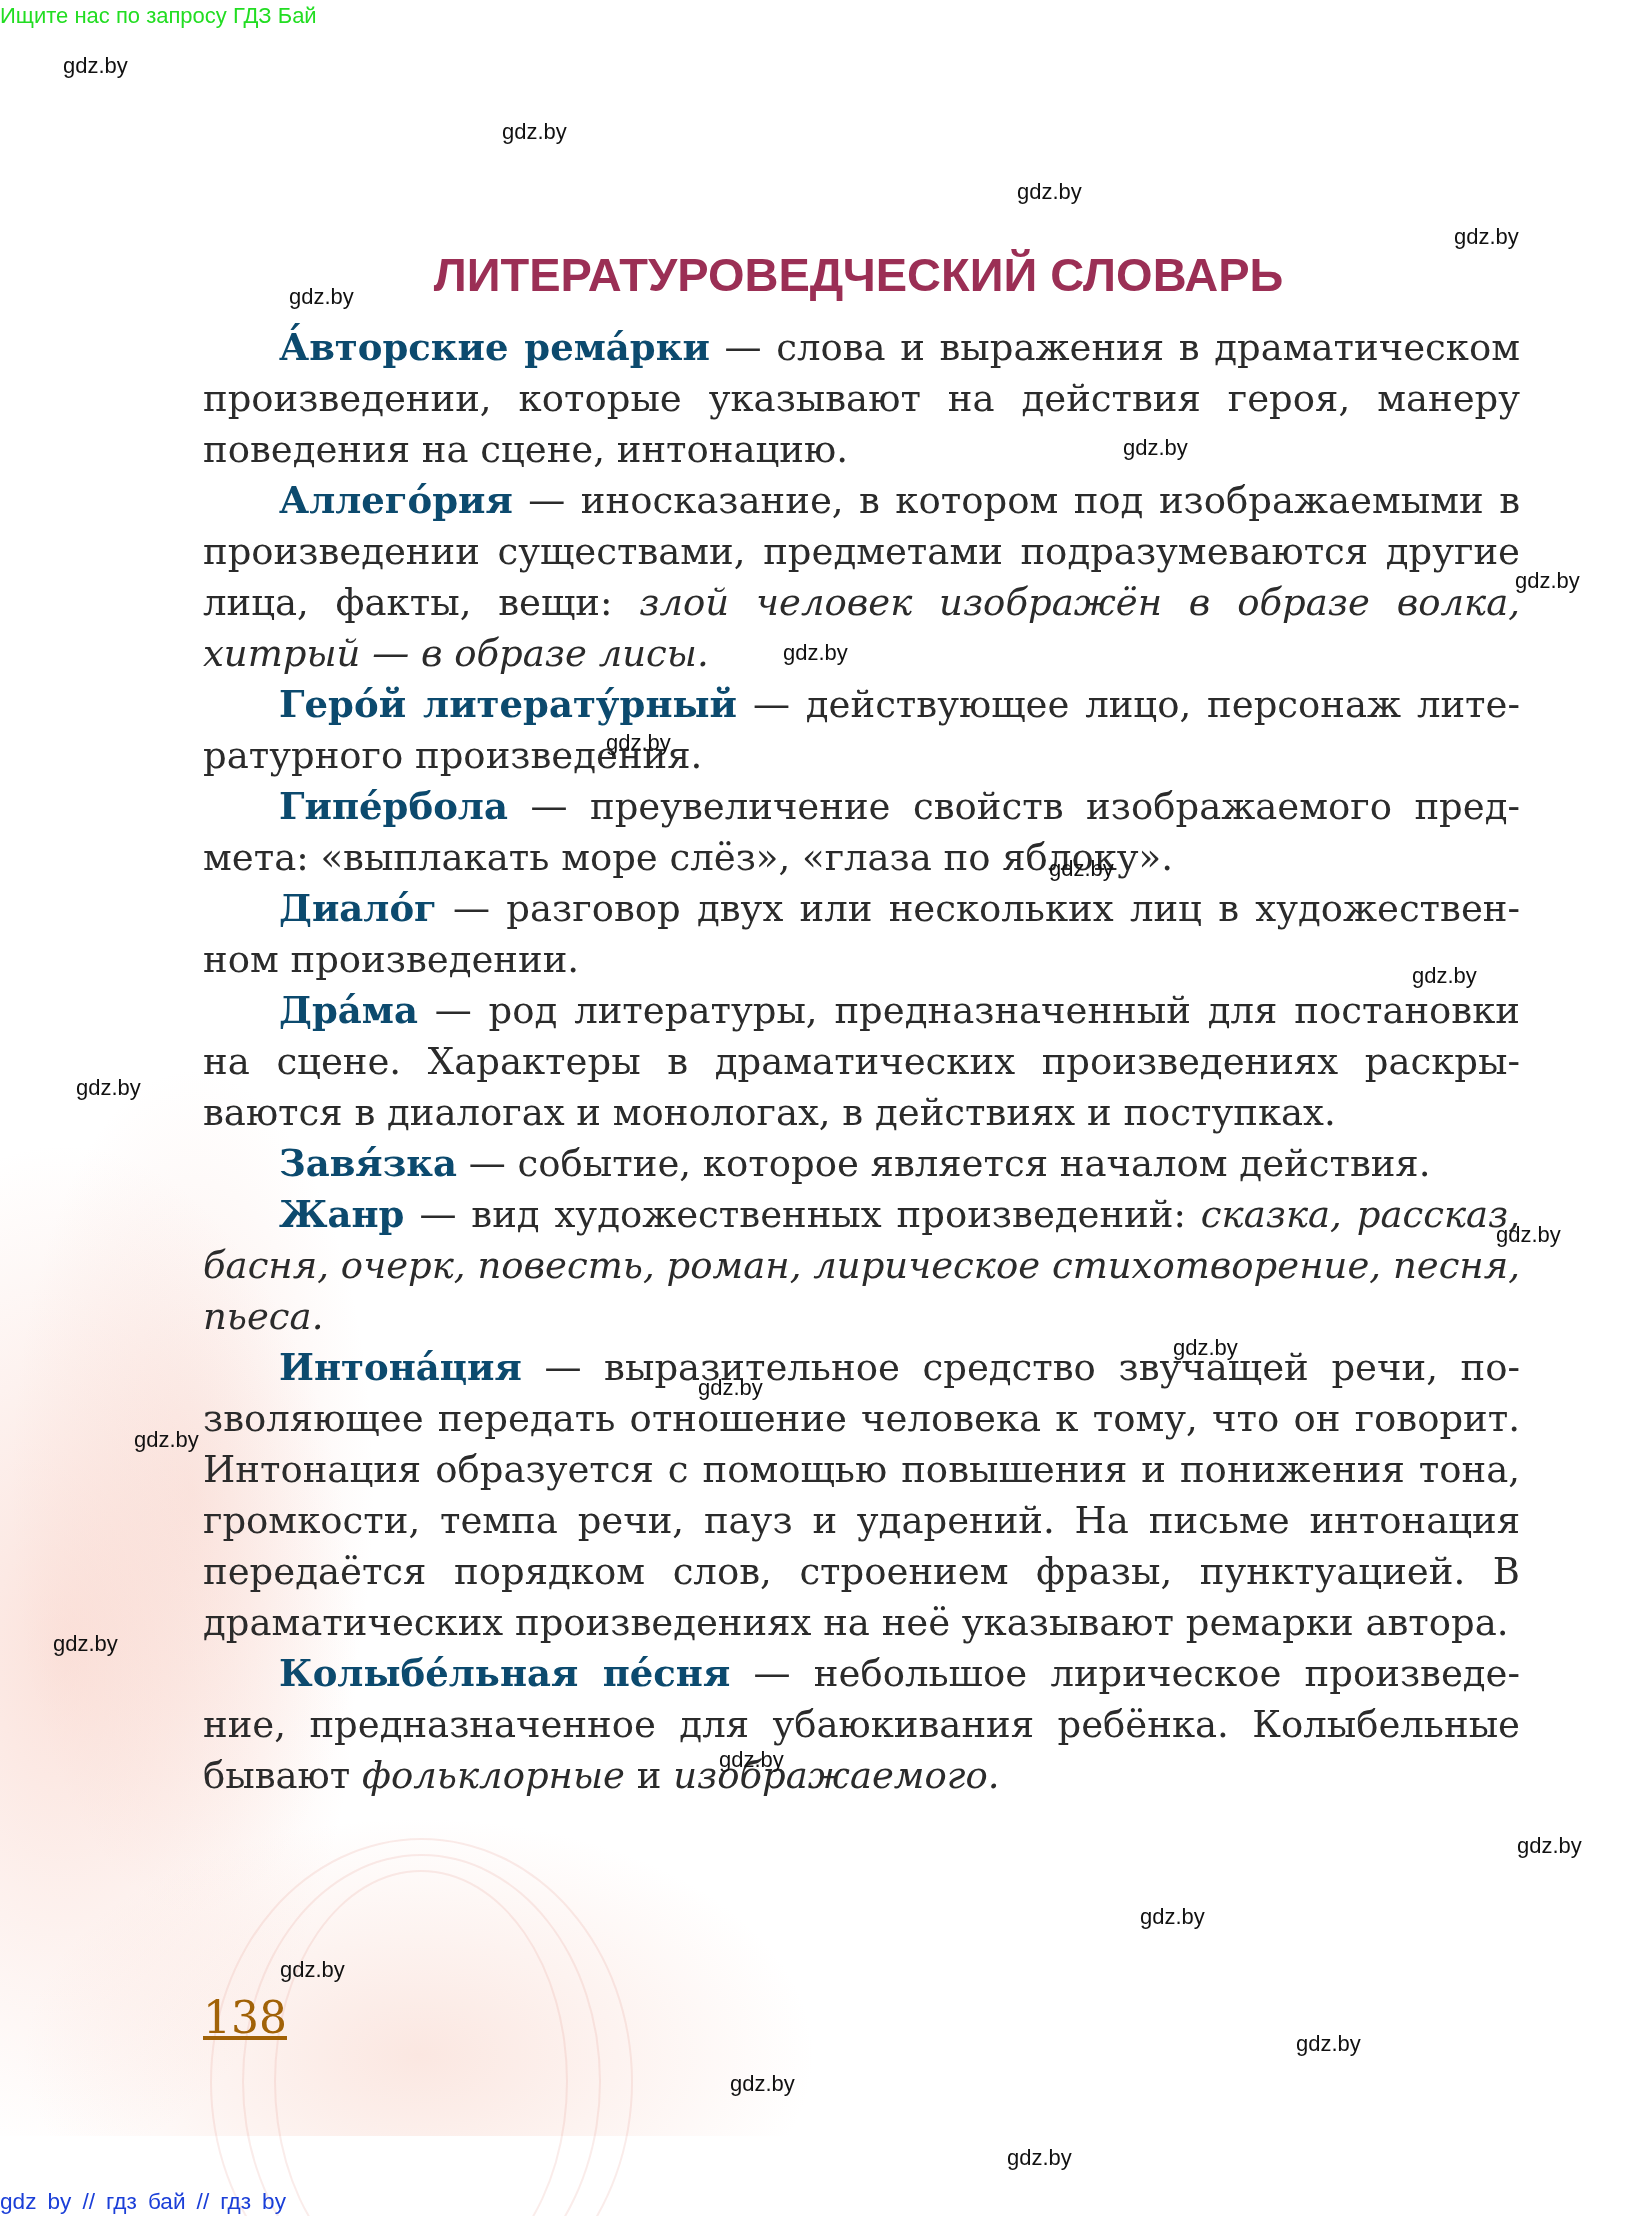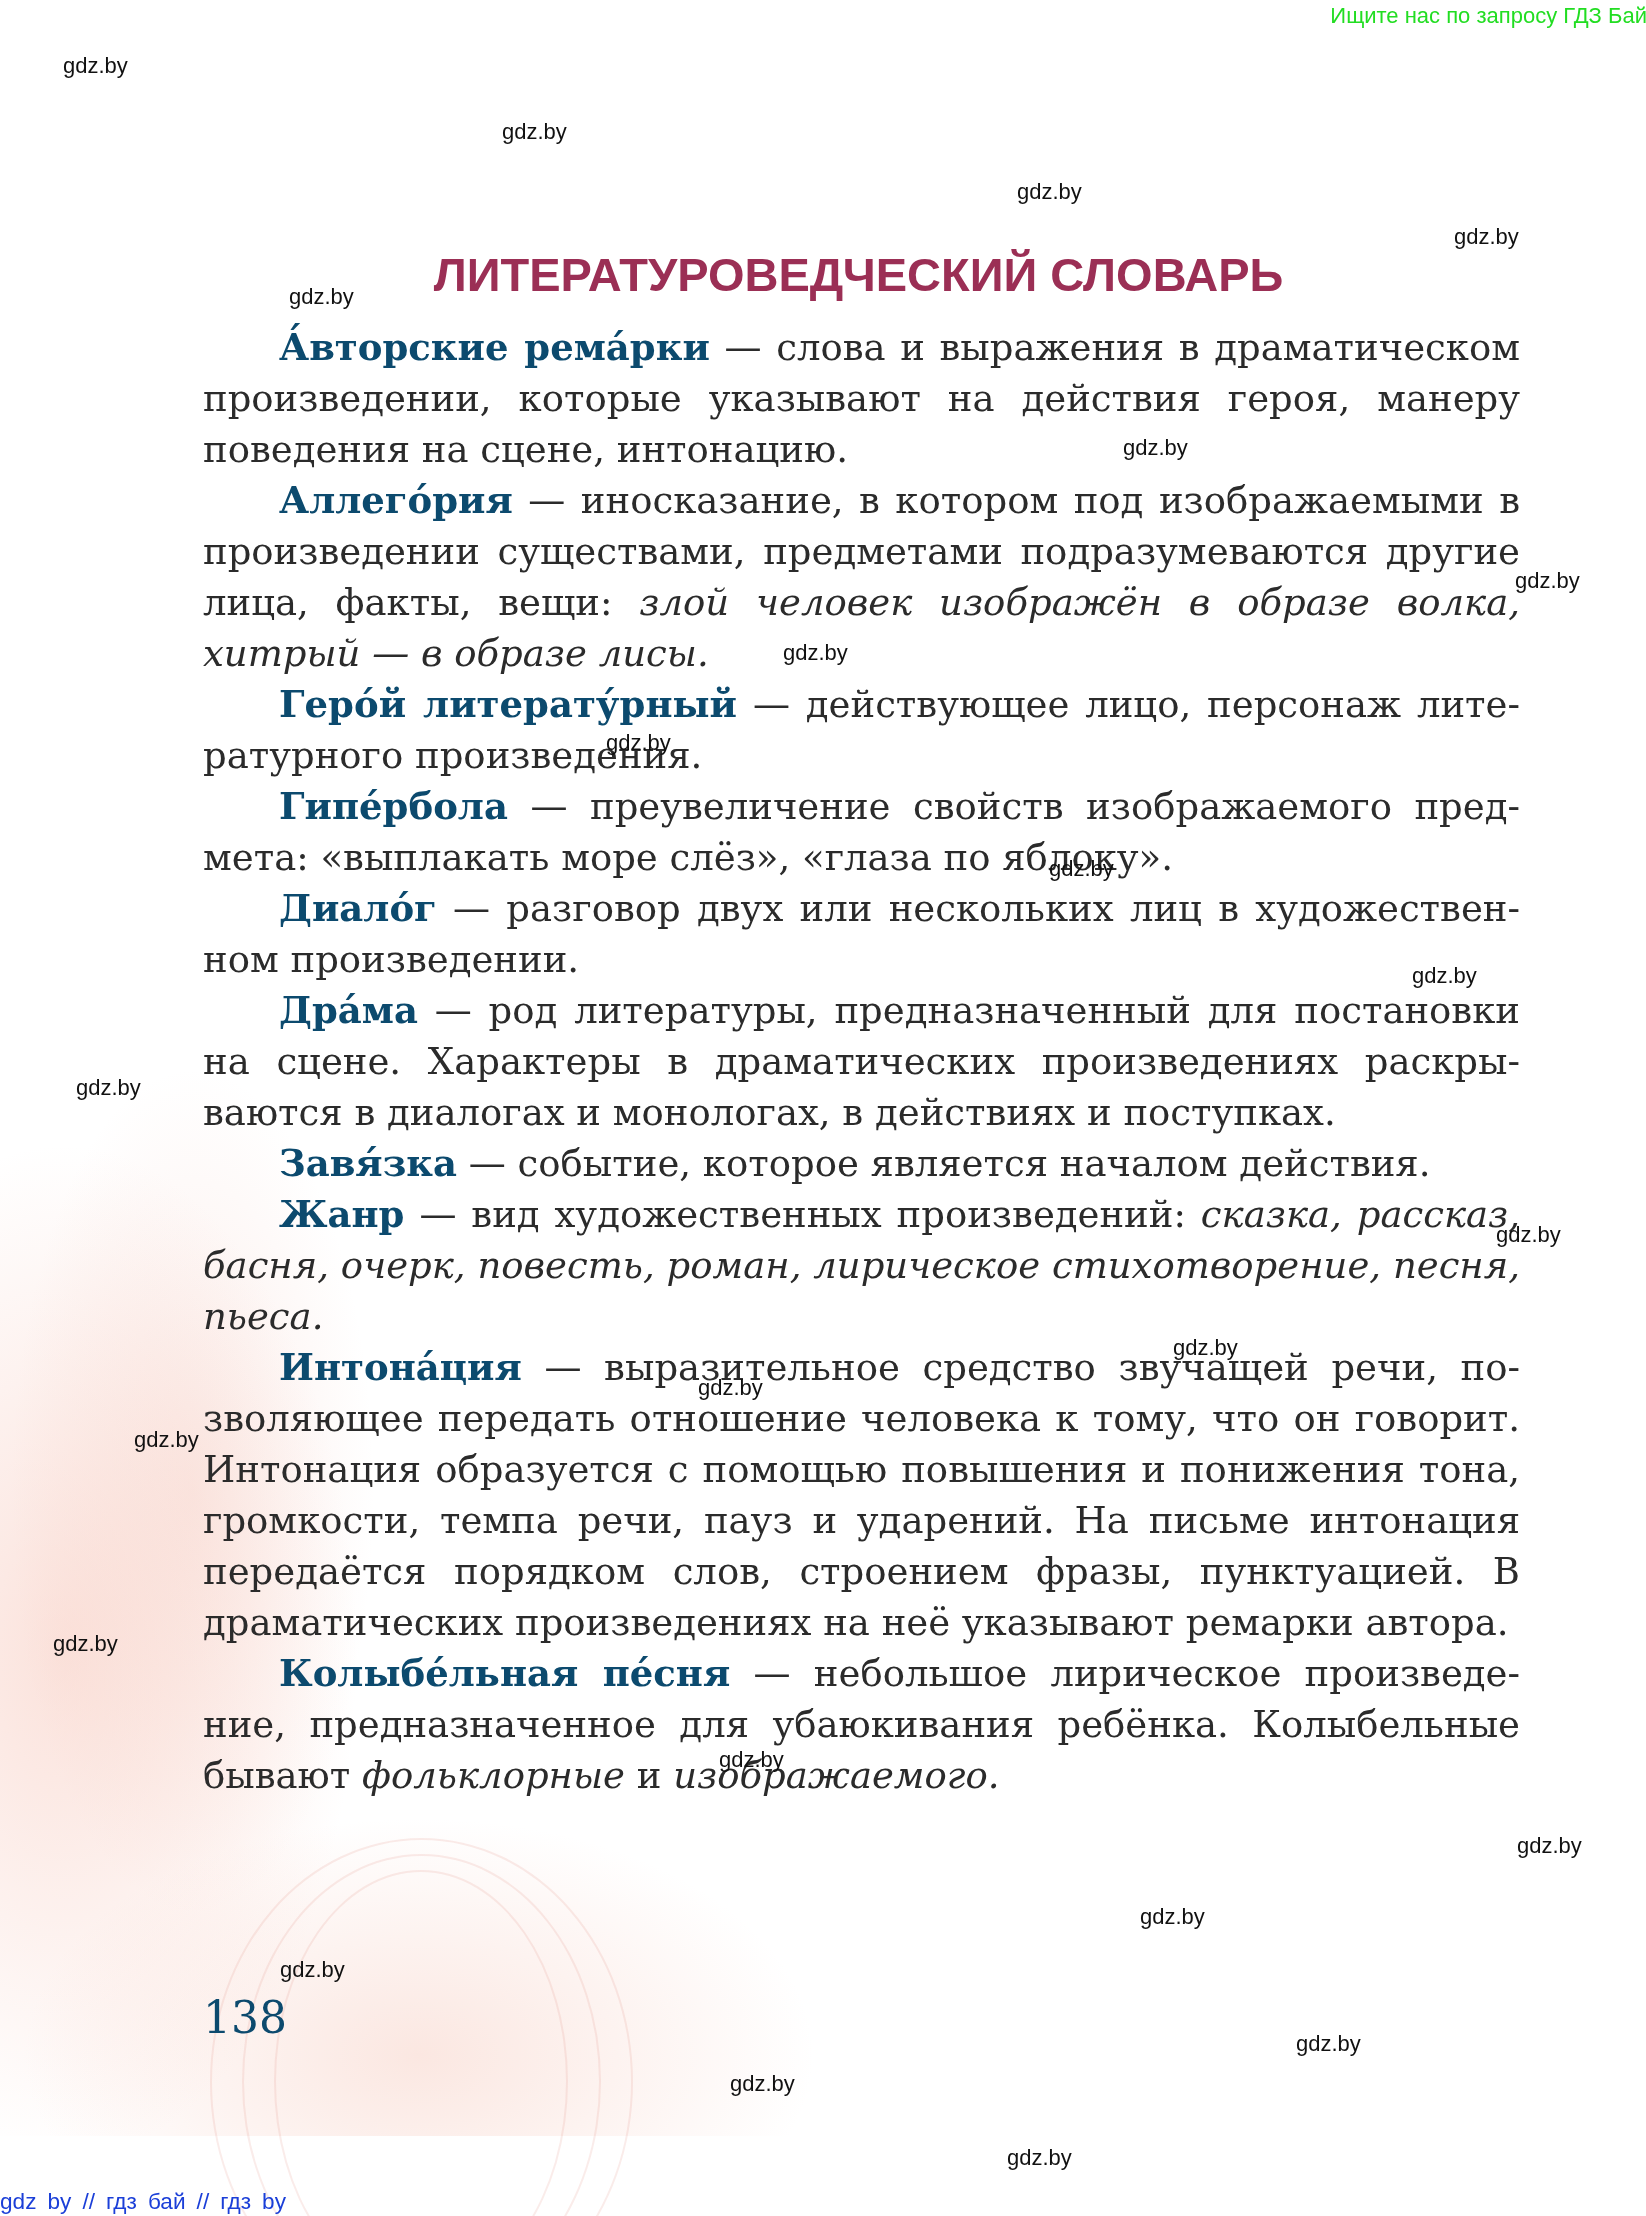--- a/index.html
+++ b/index.html
@@ -13,37 +13,37 @@
     background:
       radial-gradient(ellipse 419px 725px at 64px 725px, rgba(246,190,175,0.45), rgba(255,255,255,0) 70%),
       radial-gradient(ellipse 564px 338px at 419px 1128px, rgba(245,195,180,0.40), rgba(255,255,255,0) 70%),
       radial-gradient(ellipse 242px 564px at 193px 564px, rgba(240,180,165,0.25), rgba(255,255,255,0) 75%);
     pointer-events: none;
   }
   .bg-tint .ring {
     position: absolute; border: 2.4px solid rgba(225,150,140,0.18); border-radius: 50%;
   }
   .banner {
-    position: absolute; top: 3.2px; left: 0; width: 100%; text-align: right;
+    position: absolute; top: 3.2px; left: 0; width: 100%; text-align: left;
     color: #22dd22; font-family: "Liberation Sans", sans-serif; font-size: 22px;
   }
   .title {
     position: absolute; top: 216px; left: 0; width: 1717px; text-align: center;
     color: #9b2f55; font-family: "Liberation Sans", sans-serif; font-weight: bold;
     font-size: 47px; letter-spacing: 0px;
   }
   .body-text {
     position: absolute; left: 203px; top: 322px; width: 1317px;
     color: #2b2b2b; font-size: 37px; line-height: 51px; text-align: justify;
   }
   .entry { margin: 0; text-indent: 76px; hyphens: manual; }
   .term { color: #0c4a6e; font-weight: bold; }
   .it { font-style: italic; }
   .page-num {
-    position: absolute; left: 203px; top: 1992px; font-size: 44px; color: #0c4a6e;
+    position: absolute; left: 203px; top: 1992px; font-size: 44px; color: #a16207; text-decoration: underline;
   }
   .wm {
     position: absolute; font-family: Liberation Sans, sans-serif; font-size: 22px; color: #111;
   }
   .footer {
     position: absolute; top: 2189px; left: 0; width: 100%; text-align: left;
     color: #1b3fd8; font-family: "Liberation Sans", sans-serif; font-size: 22.6px; word-spacing: 4.8px;
   }
 </style>
 </head>

